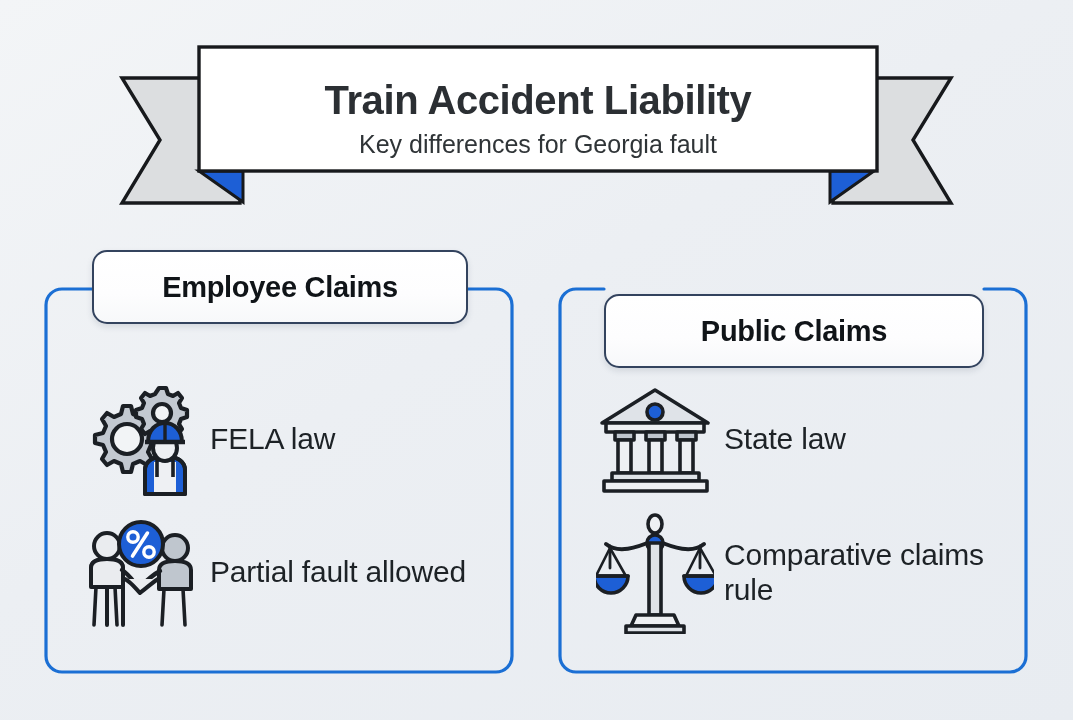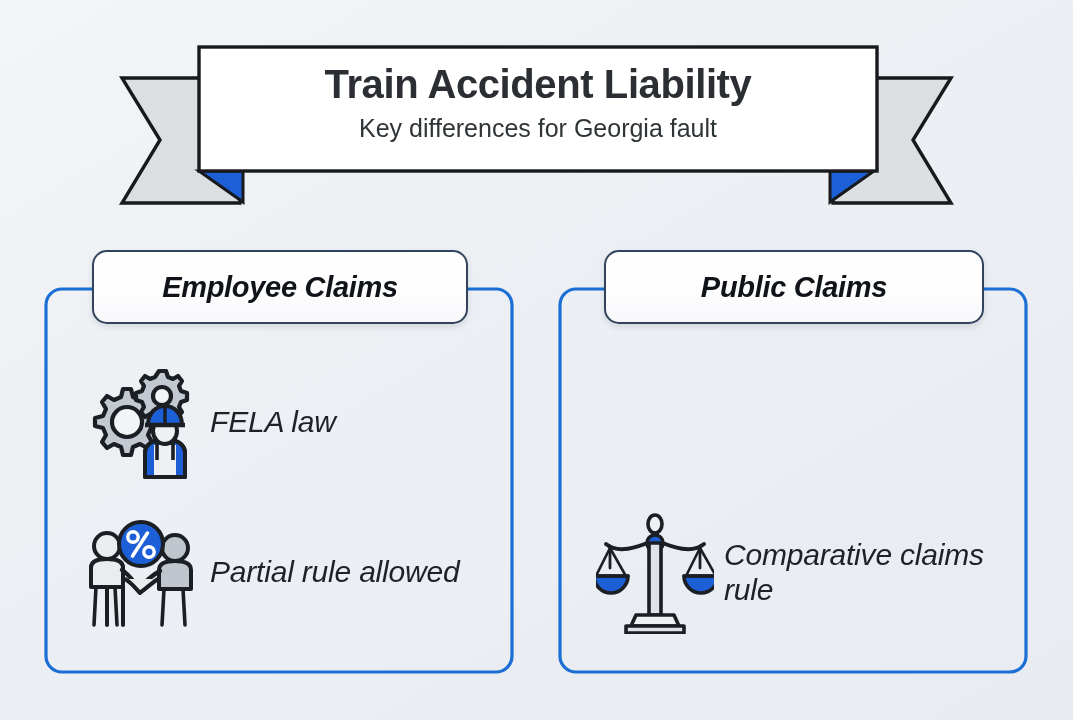--- a/index.html
+++ b/index.html
@@ -26,21 +26,21 @@
   }
   #banner-svg {
     position: absolute;
     left: 0;
     top: 0;
   }
 
   #banner-text {
     position: absolute;
     left: 199px;
-    top: 41px;
+    top: 57px;
     width: 678px;
     height: 124px;
     display: flex;
     flex-direction: column;
     align-items: center;
     justify-content: center;
     gap: 2px;
     pointer-events: none;
   }
   #banner-title {
@@ -59,21 +59,20 @@
     white-space: nowrap;
     margin-top: 6px;
   }
 
   
   .card {
     position: absolute;
     top: 287px;
     width: 470px;
     height: 387px;
-    font-style: italic;
   }
   #card-left  { left: 44px; }
   #card-right { left: 558px; }
 
   .card-frame {
     position: absolute;
     left: 0;
     top: 0;
   }
 
@@ -83,39 +82,39 @@
     height: 74px;
     background: linear-gradient(180deg, #ffffff 0%, #fdfdfe 60%, #f7f8fa 100%);
     border: 2.5px solid #33435e;
     border-radius: 15px;
     display: flex;
     align-items: center;
     justify-content: center;
     box-shadow: 0 3px 6px rgba(40,55,80,0.13);
   }
   #header-left  { left: 48px;  width: 376px; }
-  #header-right { left: 46px;  width: 380px; }
+  #header-right { left: 46px;  width: 380px; margin-top: 44px; }
 
   .card-header-label {
     font-size: 29px;
     font-weight: bold;
     color: #101418;
     letter-spacing: -0.3px;
     white-space: nowrap;
   }
 
   
   .row {
     position: absolute;
     display: flex;
     align-items: center;
     left: 36px;
     width: 420px;
   }
-  .row-1 { top: 75px;  height: 120px; }
+  .row-1 { top: 92px;  height: 120px; }
   .row-2 { top: 222px; height: 126px; }
 
   .row-icon {
     width: 122px;
     min-width: 122px;
     height: 118px;
     display: flex;
     align-items: center;
     justify-content: center;
   }
@@ -222,36 +221,61 @@
           <circle cx="59" cy="31" r="22" fill="#1d5fd6"></circle>
           <g stroke="none" fill="#ffffff">
             <circle cx="51" cy="24" r="5.2" fill="none" stroke="#ffffff" stroke-width="3.4"></circle>
             <circle cx="67" cy="39" r="5.2" fill="none" stroke="#ffffff" stroke-width="3.4"></circle>
             <rect x="56.5" y="16" width="3.6" height="31" rx="1.8" transform="rotate(33 58 31)"></rect>
           </g>
         </g>
       </svg>
     </div>
     <div class="row-label">
-      <span>Partial rule allowed</span>
+      <span>Partial fault allowed</span>
     </div>
   </div>
 </div>
 
 <div class="card" id="card-right">
 
   <svg class="card-frame" width="470" height="387" viewBox="0 0 470 387">
     <path d="M 46,2 L 18,2 A 16,16 0 0 0 2,18 L 2,369 A 16,16 0 0 0 18,385
              L 452,385 A 16,16 0 0 0 468,369 L 468,18 A 16,16 0 0 0 452,2 L 426,2" fill="none" stroke="#1b6fd4" stroke-width="3.2" stroke-linecap="round"></path>
   </svg>
 
   <div class="card-header" id="header-right">
     <span class="card-header-label">Public Claims</span>
   </div>
 
+  <div class="row row-1">
+    <div class="row-icon">
+      <svg width="118" height="112" viewBox="0 0 118 112">
+        <g stroke="#1b1f24" stroke-width="3.6" stroke-linejoin="round">
+
+          <path d="M59,7 L112,40 L6,40 Z" fill="#dfe3e8"></path>
+          <circle cx="59" cy="29" r="8" fill="#1d5fd6"></circle>
+
+          <rect x="10" y="40" width="98" height="9" fill="#eef0f3"></rect>
+
+          <rect x="19" y="49" width="19" height="8" fill="#bfc6ce"></rect>
+          <rect x="50" y="49" width="19" height="8" fill="#bfc6ce"></rect>
+          <rect x="81" y="49" width="19" height="8" fill="#bfc6ce"></rect>
+
+          <rect x="22" y="57" width="13" height="33" fill="#eef0f3"></rect>
+          <rect x="53" y="57" width="13" height="33" fill="#eef0f3"></rect>
+          <rect x="84" y="57" width="13" height="33" fill="#eef0f3"></rect>
+
+          <rect x="16" y="90" width="87" height="8" fill="#dfe3e8"></rect>
+          <rect x="8" y="98" width="103" height="10" fill="#eef0f3"></rect>
+        </g>
+      </svg>
+    </div>
+    <div class="row-label">State law</div>
+  </div>
 
   <div class="row row-2">
     <div class="row-icon">
       <svg width="118" height="124" viewBox="0 0 118 124">
         <g stroke="#1b1f24" stroke-width="3.6" stroke-linejoin="round" stroke-linecap="round">
 
           <ellipse cx="59" cy="14" rx="7" ry="9" fill="#eef0f3"></ellipse>
 
           <path d="M10,34 C22,44 40,38 59,30 C78,38 96,44 108,34" fill="none" stroke-width="4"></path>
 

